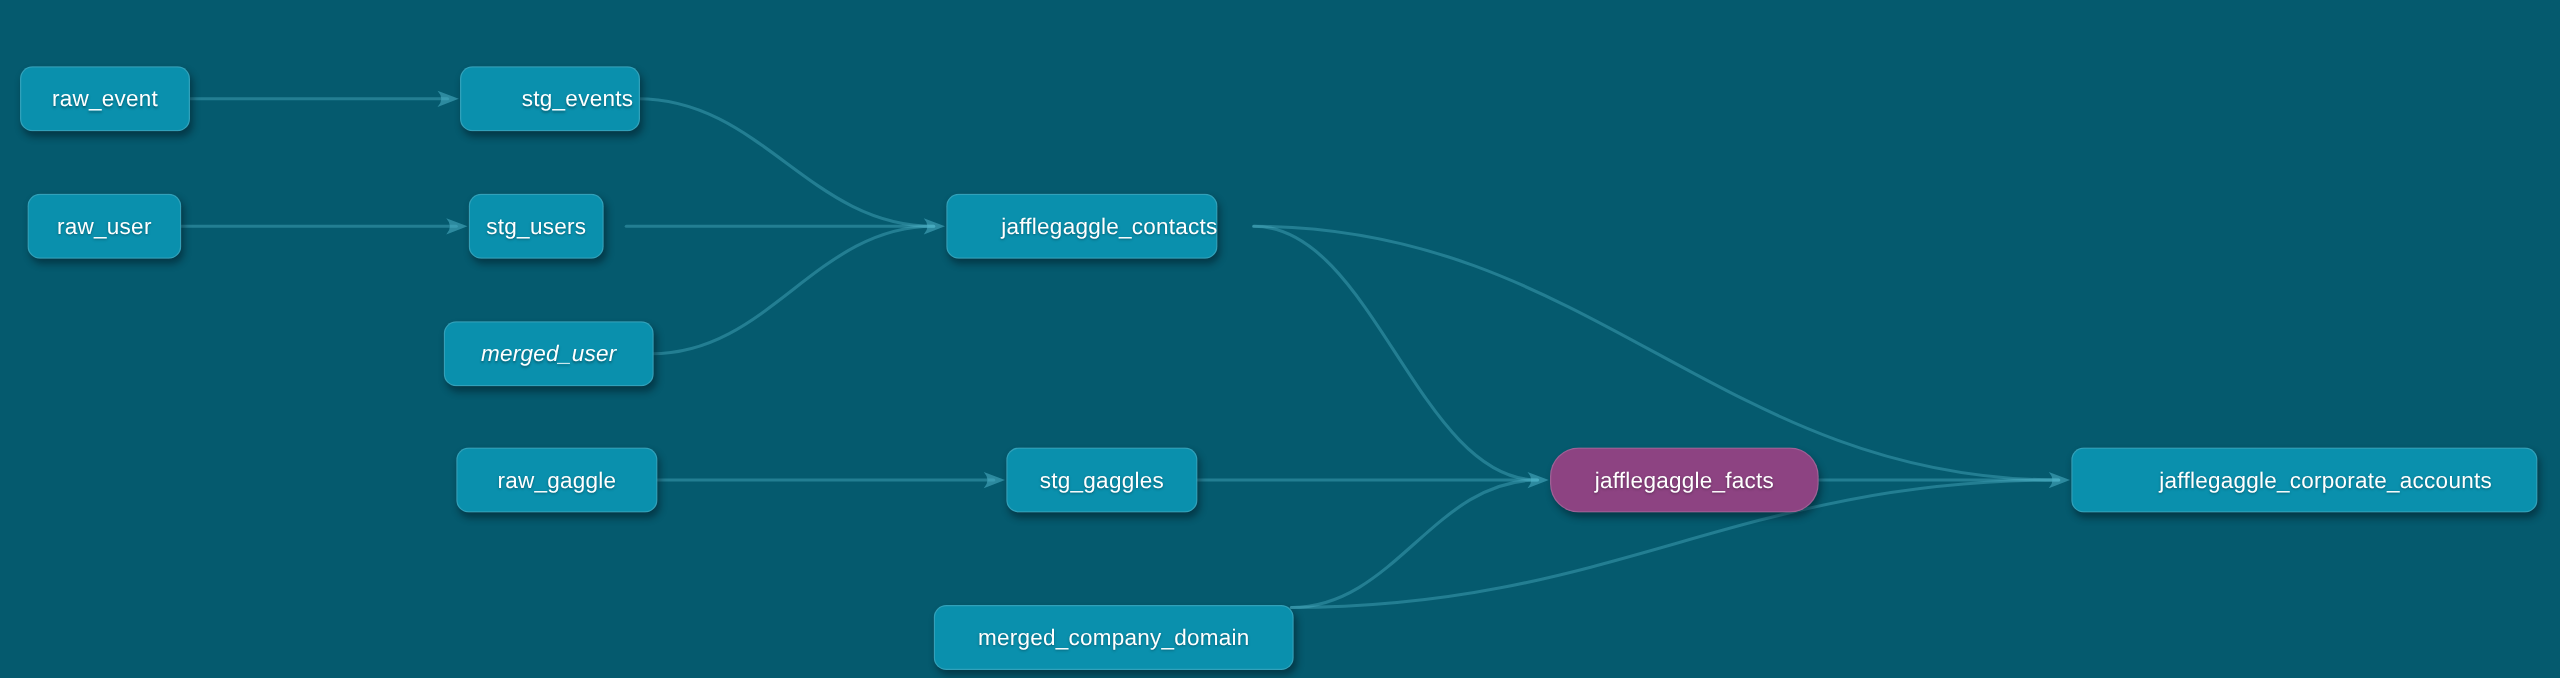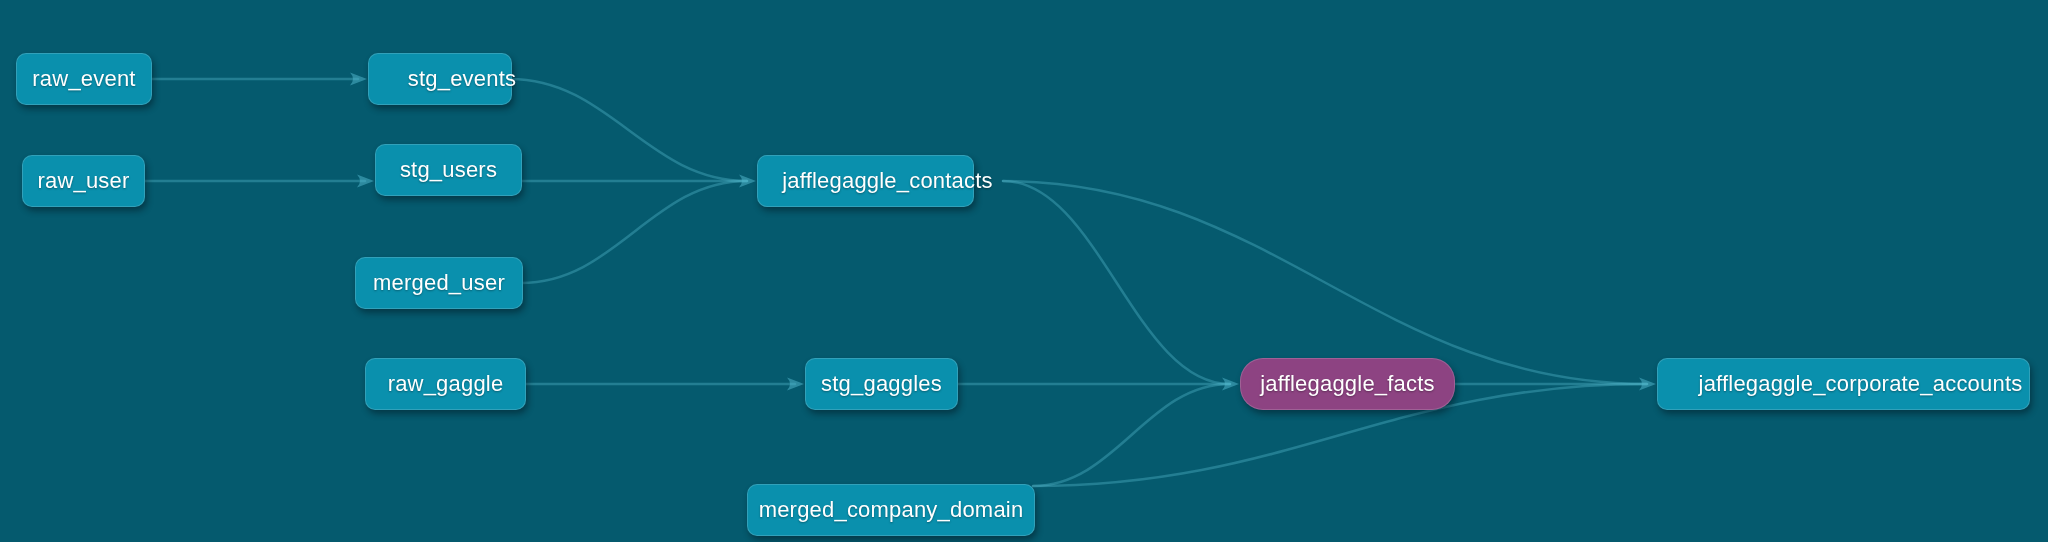--- a/index.html
+++ b/index.html
@@ -27,21 +27,21 @@
     box-shadow:2px 4px 6px rgba(0,18,26,0.45);
     cursor:pointer;
     white-space:nowrap;
   }
   .dag-node.selected{
     background:#8d4382;
     border-radius:23px;
   }
   .dag-node .label{
     color:#ffffff;
-    font-size:22px;
+    font-size:18px;
     letter-spacing:0.2px;
     text-shadow:0 1px 2px rgba(0,0,0,0.35);
     pointer-events:none;
   }
 </style>
 </head>
 <body>
 
 <div id="canvas">
   <svg id="edge-layer" viewBox="0 0 2048 542" xmlns="http://www.w3.org/2000/svg">
@@ -67,24 +67,24 @@
   <div id="node-layer">
       <div class="dag-node" style="left: 16px; top: 53px; width: 136px;">
         <span class="label">raw_event</span>
       </div>
       <div class="dag-node" style="left: 368px; top: 53px; width: 144px; padding-left: 44px;">
         <span class="label">stg_events</span>
       </div>
       <div class="dag-node" style="left: 22px; top: 155px; width: 123px;">
         <span class="label">raw_user</span>
       </div>
-      <div class="dag-node" style="left: 375px; top: 144px; width: 147px;">
+      <div class="dag-node" style="left: 375px; top: 155px; width: 108px;">
         <span class="label">stg_users</span>
       </div>
-      <div class="dag-node" style="left: 355px; top: 257px; width: 168px;">
+      <div class="dag-node" style="left: 355px; top: 257px; width: 168px; font-style: italic;">
         <span class="label">merged_user</span>
       </div>
       <div class="dag-node" style="left: 757px; top: 155px; width: 217px; padding-left: 44px;">
         <span class="label">jafflegaggle_contacts</span>
       </div>
       <div class="dag-node" style="left: 365px; top: 358px; width: 161px;">
         <span class="label">raw_gaggle</span>
       </div>
       <div class="dag-node" style="left: 805px; top: 358px; width: 153px; text-align: center;">
         <span class="label">stg_gaggles</span>

